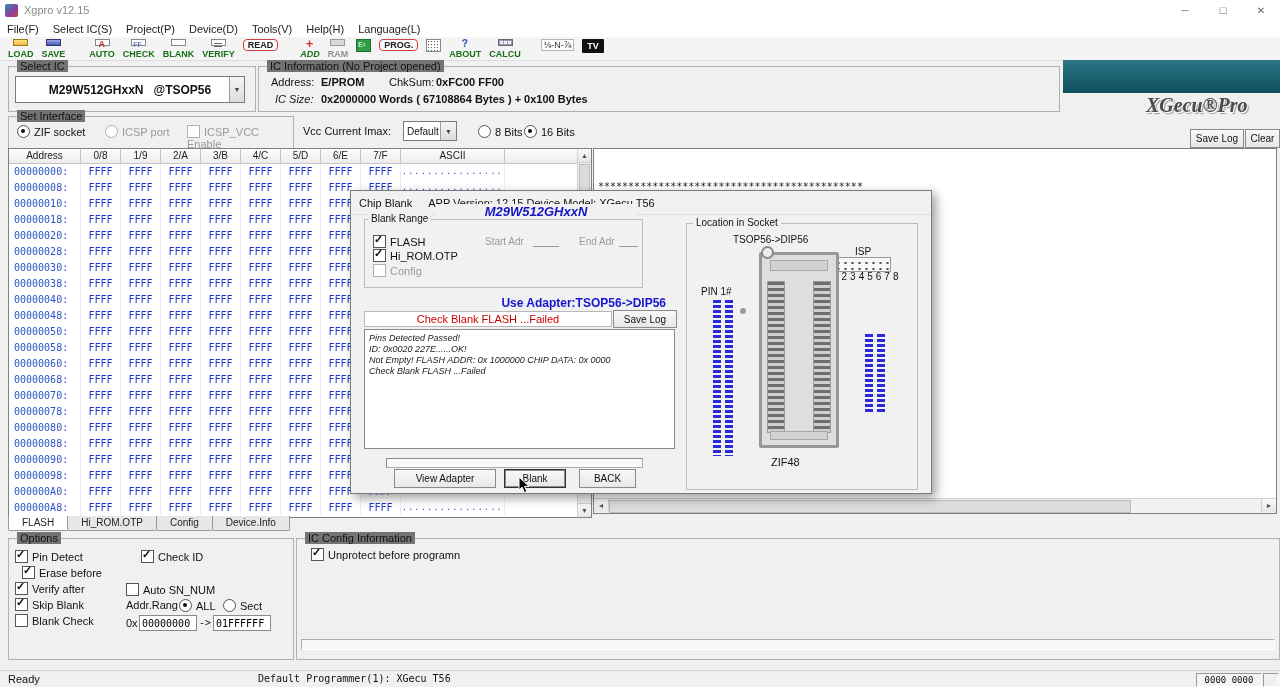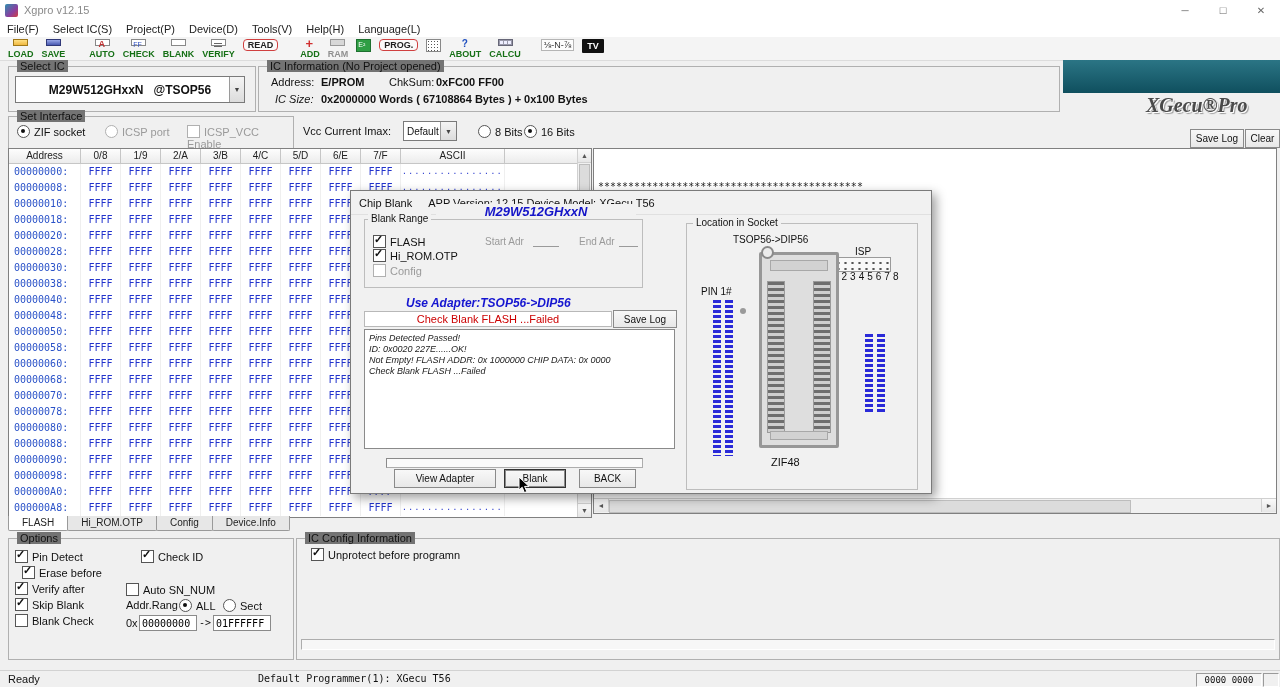--- a/index.html
+++ b/index.html
@@ -13,21 +13,21 @@
   .apptitle{color:#8a8a8a;font-size:11px;}
   .winbtns{position:absolute;right:0;top:0;height:20px;display:flex;}
   .wb{width:38px;height:20px;display:flex;align-items:center;justify-content:center;color:#666;font-size:10px;}
   .wb-min::after{content:"─";} .wb-max::after{content:"□";font-size:11px;} .wb-close::after{content:"✕";}
 
   .menubar{left:0;top:20px;width:1280px;height:17px;background:#ffffff;display:flex;align-items:center;border-bottom:1px solid #f2f2f2;}
   .menu-item{padding:0 7px;font-size:11px;color:#222;}
 
   .toolbar{left:0;top:37px;width:1280px;height:23px;background:#f4f4f4;border-bottom:1px solid #dcdcdc;display:flex;align-items:center;padding-left:4px;}
   .ti{display:flex;align-items:center;gap:3px;padding:0 4px;height:20px;flex-direction:column;}
-  .ti[data-id="auto"]{margin-left:16px;} .ti[data-id="add"]{margin-left:14px;} .ti[data-id="chiptest"]{margin-left:12px;}
+  .ti[data-id="auto"]{margin-left:16px;} .ti[data-id="add"]{margin-left:14px;font-style:italic;} .ti[data-id="chiptest"]{margin-left:12px;}
   .lb{font-size:9px;font-weight:bold;color:#167016;}
   .lb-read,.lb-prog{border:1px solid #d04040;border-radius:4px;padding:0 4px;color:#202020;background:#fafafa;}
   .lb-ram{color:#909090;}
   .lb-tv{background:#111;color:#fff;padding:2px 5px;border-radius:1px;}
   .lb-chiptest{color:#333;font-weight:normal;border:1px solid #b5b5b5;background:#fdfdfd;padding:0 2px;}
   .ic{width:13px;height:11px;display:inline-block;position:relative;}
   .ic-load{background:linear-gradient(#ffe084,#f0b840);border:1px solid #a07818;}
   .ic-save{background:linear-gradient(#9aa8e8,#4858b0);border:1px solid #303878;}
   .ic-auto{background:#fff;border:1px solid #888;} .ic-auto::after{content:"A";position:absolute;left:3px;top:-1px;font-size:9px;font-weight:bold;color:#c03030;}
   .ic-check{background:#fff;border:1px solid #888;} .ic-check::after{content:"FF";position:absolute;left:1px;top:1px;font-size:7px;color:#3050c0;}
@@ -85,21 +85,21 @@
   .logpanel{left:593px;top:148px;width:684px;height:366px;background:#fff;border:1px solid #808080;box-sizing:border-box;}
   .logtext{position:absolute;left:4px;top:3px;right:4px;font-family:"DejaVu Sans Mono",monospace;font-size:10px;color:#222;line-height:14px;white-space:pre;}
   .hsb{position:absolute;left:0;right:0;bottom:0;height:14px;background:#f1f1f1;border-top:1px solid #d0d0d0;display:flex;}
   .hsb .sbbtn{width:14px;height:13px;border-bottom:none;border-right:1px solid #d0d0d0;}
   .hsb .hthumb{width:520px;height:11px;margin:1px 0;background:#dcdcdc;border:1px solid #bdbdbd;}
 
   
   .dialog{left:350px;top:190px;width:580px;height:302px;background:#f1f1f1;border:1px solid #7a7a7a;box-shadow:4px 4px 10px rgba(0,0,0,0.38);z-index:10;}
   .dlgtitle{position:absolute;left:0;top:0;right:0;height:23px;display:flex;align-items:center;gap:16px;padding-left:8px;border-bottom:1px solid #e0e0e0;font-size:11px;color:#111;}
   .chipname{position:absolute;left:85px;top:13px;width:200px;text-align:center;color:#1414c8;font-weight:bold;font-style:italic;font-size:13px;background:#f1f1f1;z-index:2;}
-  .adapternote{position:absolute;left:55px;top:105px;width:260px;text-align:left;color:#1515d0;font-weight:bold;font-style:italic;font-size:12px;}
+  .adapternote{position:absolute;left:55px;top:105px;width:260px;text-align:right;color:#1515d0;font-weight:bold;font-size:12px;}
   .statusbox{position:absolute;left:13px;top:120px;width:246px;height:14px;background:#fff;border:1px solid #b8b8b8;text-align:center;color:#cc0000;font-size:11px;line-height:14px;}
   .dlglog{position:absolute;left:13px;top:138px;width:311px;height:120px;background:#fff;border:1px solid #8a8a8a;padding:3px 4px;box-sizing:border-box;font-size:9px;font-style:italic;line-height:11px;color:#222;}
   .dlgtrack{position:absolute;left:35px;top:267px;width:255px;height:8px;background:#fafafa;border:1px solid #adadad;border-top-color:#8a8a8a;border-left-color:#8a8a8a;}
   .underseg{position:absolute;border-bottom:1px solid #9a9a9a;height:10px;}
 
   
   .ispbox{position:absolute;left:144px;top:33px;width:58px;height:13px;border:1px solid #9a9a9a;background:#f8f8f8;
           background-image:radial-gradient(#555 1px,transparent 1.4px);background-size:7px 6px;background-position:3px 2px;}
   .pinarray{position:absolute;background-image:
       repeating-linear-gradient(to bottom,#2a2ad8 0 3px,transparent 3px 5px),

